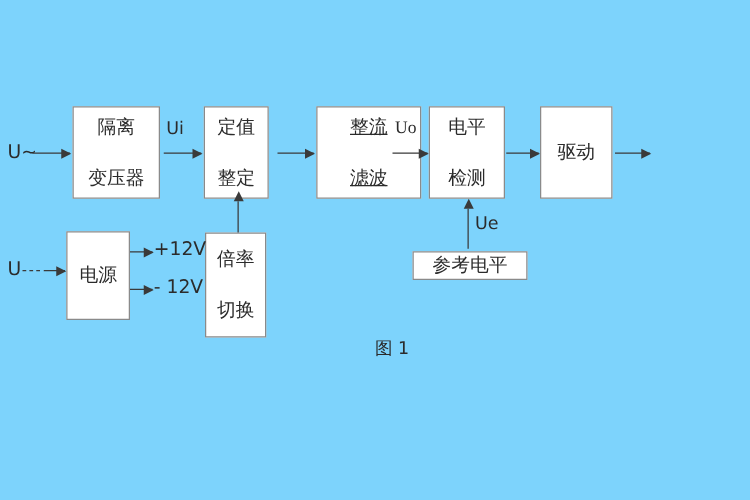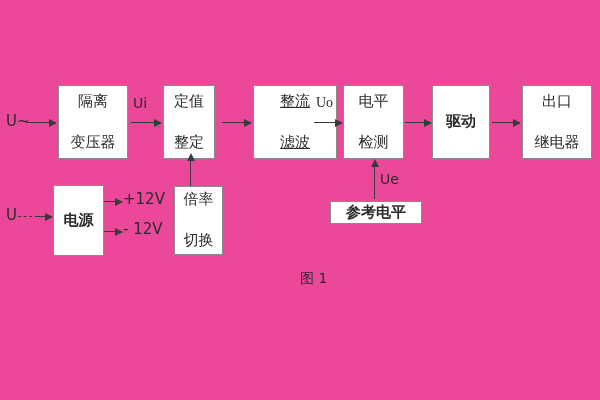--- a/index.html
+++ b/index.html
@@ -9,40 +9,40 @@
     background: #ffffff;
   }
   body {
     font-family: "DejaVu Sans", "Liberation Sans", sans-serif;
     color: #2b2b2b;
   }
   #diagram {
     position: relative;
     width: 600px;
     height: 400px;
-    background: #ec4899;
+    background: #7dd3fc;
     overflow: hidden;
   }
   
   .box {
     position: absolute;
     box-sizing: border-box;
     border: 1.6px solid #8a8a8a;
     background: #ffffff;
     display: flex;
     flex-direction: column;
     align-items: center;
     justify-content: center;
     color: #2b2b2b;
     font-size: 15px;
     line-height: 1.05;
   }
   .box .line1 { display: block; }
   .box .line2 { display: block; margin-top: 25px; }
-  .box.single { justify-content: center; font-weight: bold; }
+  .box.single { justify-content: center; }
   .label {
     position: absolute;
     font-size: 14px;
     color: #2b2b2b;
     white-space: nowrap;
     line-height: 1;
   }
   
   .harrow {
     position: absolute;
@@ -104,28 +104,24 @@
       <span class="line1">整流</span>
       <span class="line2">滤波</span>
     </div>
     <div class="box" style="left: 343px; top: 85px; width: 61px; height: 74px;">
       <span class="line1">电平</span>
       <span class="line2">检测</span>
     </div>
     <div class="box single" style="left: 432px; top: 85px; width: 58px; height: 74px;">
       <span class="line1">驱动</span>
     </div>
-    <div class="box" style="left: 522px; top: 85px; width: 70px; height: 74px;">
-      <span class="line1">出口</span>
-      <span class="line2">继电器</span>
-    </div>
     <div class="box single" style="left: 53px; top: 185px; width: 51px; height: 71px;">
       <span class="line1">电源</span>
     </div>
-    <div class="box" style="left: 174px; top: 186px; width: 49px; height: 69px;">
+    <div class="box" style="left: 164px; top: 186px; width: 49px; height: 84px;">
       <span class="line1">倍率</span>
       <span class="line2">切换</span>
     </div>
     <div class="box single" style="left: 330px; top: 201px; width: 92px; height: 23px;">
       <span class="line1">参考电平</span>
     </div>
     <div class="label" style="left: 6px; top: 114px; font-size: 15px;">U~</div>
     <div class="label" style="left: 6px; top: 208px; font-size: 15px;">U</div>
     <div class="label" style="left: 133px; top: 96px; font-size: 14px;">Ui</div>
     <div class="label" style="left: 316px; top: 96px; font-size: 14px; font-family: Liberation Serif, serif;">Uo</div>

